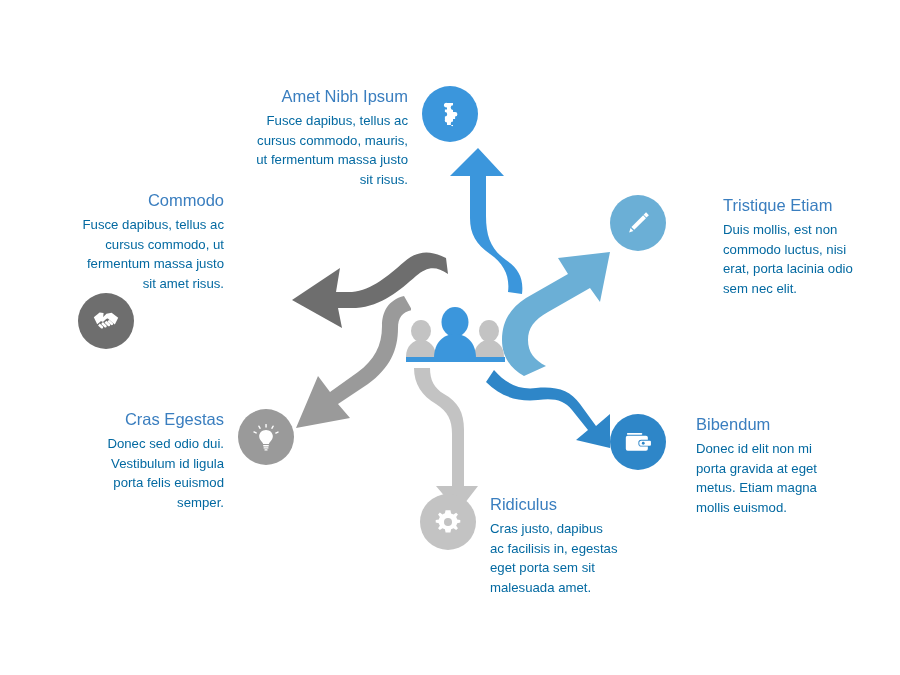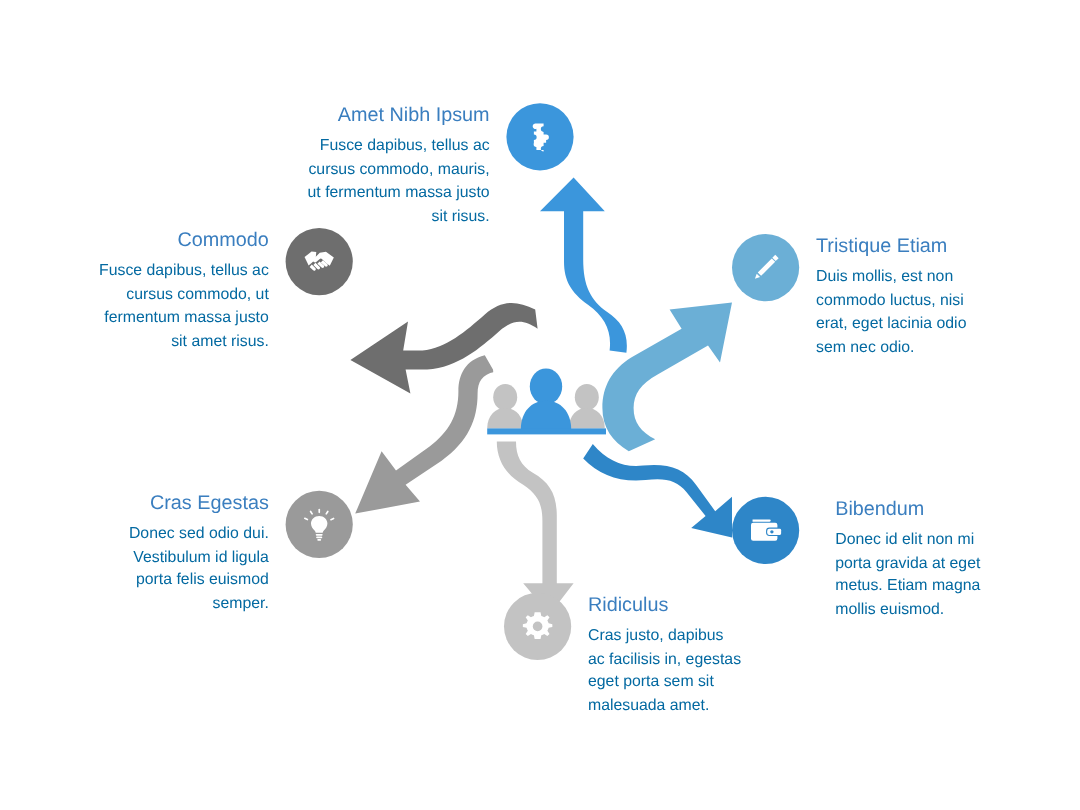--- a/index.html
+++ b/index.html
@@ -60,30 +60,30 @@
     align-items: center;
     justify-content: center;
     flex: 0 0 56px;
   }
   .icon-circle svg { display: block; }
 
   
   #node-amet      { left: 250px;  top: 86px;  flex-direction: row; }
   #node-amet .node-text { width: 158px; margin-right: 14px; }
 
-  #node-commodo   { left: 78px;   top: 190px; }
+  #node-commodo   { left: 78px;   top: 190px; flex-direction: column; }
   #node-commodo .node-text { width: 146px; margin-right: 14px; }
 
   #node-cras      { left: 88px;   top: 409px; flex-direction: row; }
   #node-cras .node-text { width: 136px; margin-right: 14px; }
 
   #node-ridiculus { left: 420px;  top: 494px; flex-direction: row; }
   #node-ridiculus .node-text { width: 130px; margin-left: 14px; }
 
-  #node-tristique { left: 610px;  top: 195px; flex-direction: row; }
+  #node-tristique { left: 610px;  top: 195px; flex-direction: row; gap: 43px; }
   #node-tristique .node-text { width: 146px; margin-left: 14px; }
 
   #node-bibendum  { left: 610px;  top: 414px; flex-direction: row; }
   #node-bibendum .node-text { width: 146px; margin-left: 30px; }
 
   #node-ridiculus .icon-circle { order: -1; }
 </style>
 </head>
 <body>
 
@@ -257,21 +257,21 @@
   <div class="node" id="node-tristique">
     <div class="icon-circle" style="background:#6bafd6">
       <svg width="30" height="30" viewBox="0 0 32 32">
         <path fill="#ffffff" d="M24.6 4.6 l3 3 -2.6 2.6 -3-3 Z"></path>
         <path fill="#ffffff" d="M21.5 7.8 l3 3 -12.5 12.5 -3-3 Z"></path>
         <path fill="#ffffff" d="M8.1 21.4 l3 3 -4.6 1.6 Z"></path>
       </svg>
     </div>
     <div class="node-text align-left">
       <div class="node-title">Tristique Etiam</div>
-      <div class="node-body">Duis mollis, est non commodo luctus, nisi erat, eget lacinia odio sem nec odio.</div>
+      <div class="node-body">Duis mollis, est non commodo luctus, nisi erat, porta lacinia odio sem nec elit.</div>
     </div>
   </div>
 
   <div class="node" id="node-bibendum">
     <div class="icon-circle" style="background:#2e86c8">
       <svg width="30" height="30" viewBox="0 0 32 32">
         <path fill="#ffffff" d="M5 9.2 h19.5 a2 2 0 0 1 2 2 v2.3 h-7.1 a3 3 0 0 0 -3 3 v1.4 a3 3 0 0 0 3 3 h7.1 v2.3 a2 2 0 0 1 -2 2 H5 a2 2 0 0 1 -2-2 V11.2 a2 2 0 0 1 2-2 Z"></path>
         <path fill="#ffffff" d="M4.4 6.3 h15.2 a1 1 0 0 1 0 2 H4.4 Z"></path>
         <path fill="#ffffff" d="M19.4 14.6 h9.2 a1.2 1.2 0 0 1 1.2 1.2 v3 a1.2 1.2 0 0 1 -1.2 1.2 h-9.2 a2 2 0 0 1 -2-2 v-1.4 a2 2 0 0 1 2-2 Z"></path>
         <circle cx="21.6" cy="17.3" r="1.5" fill="#2e86c8"></circle>

